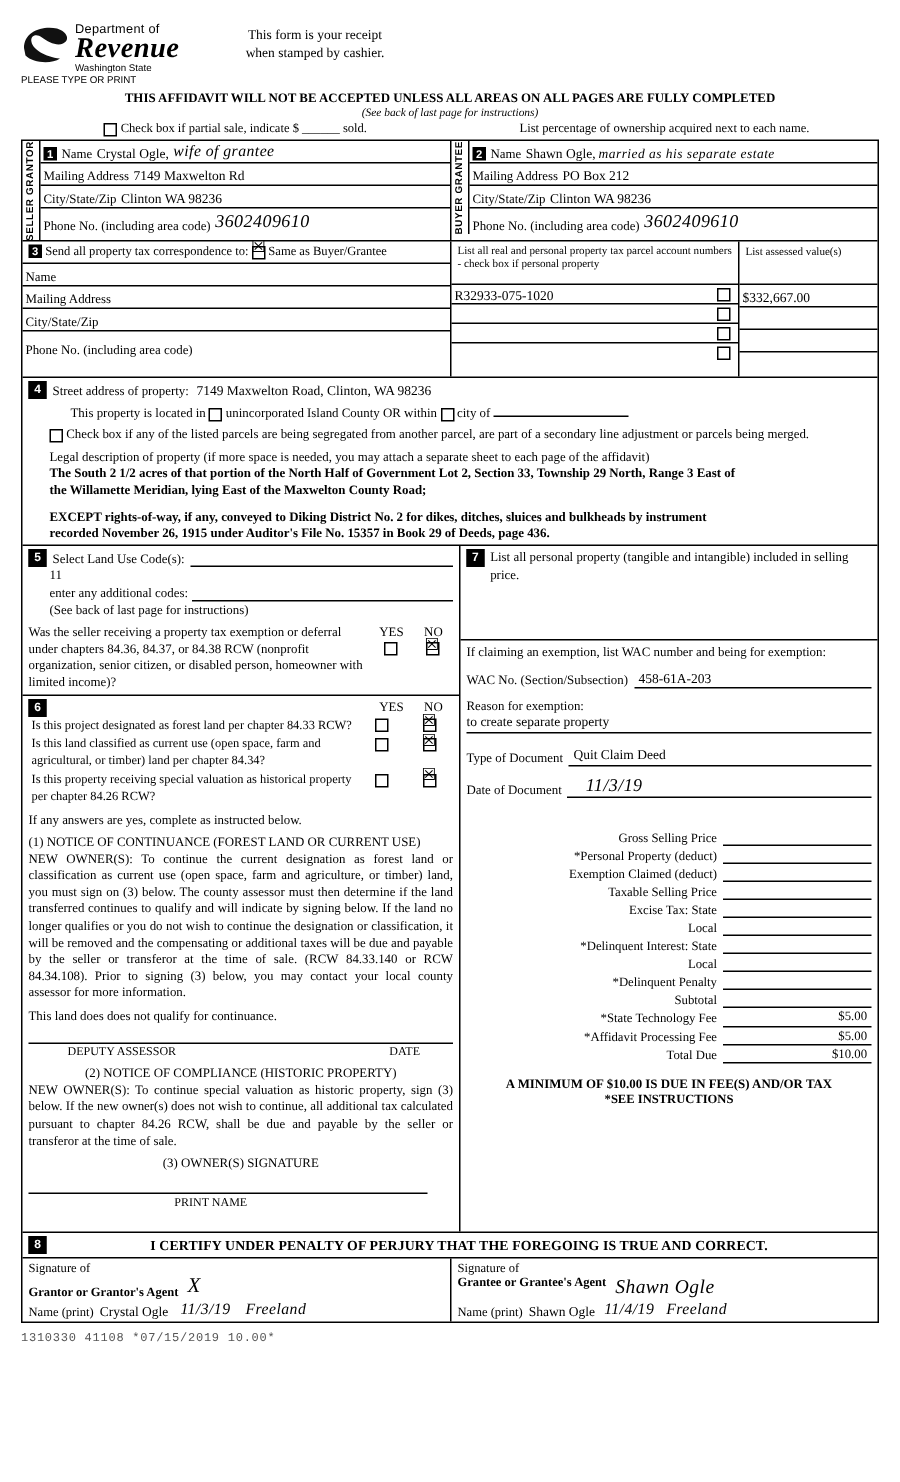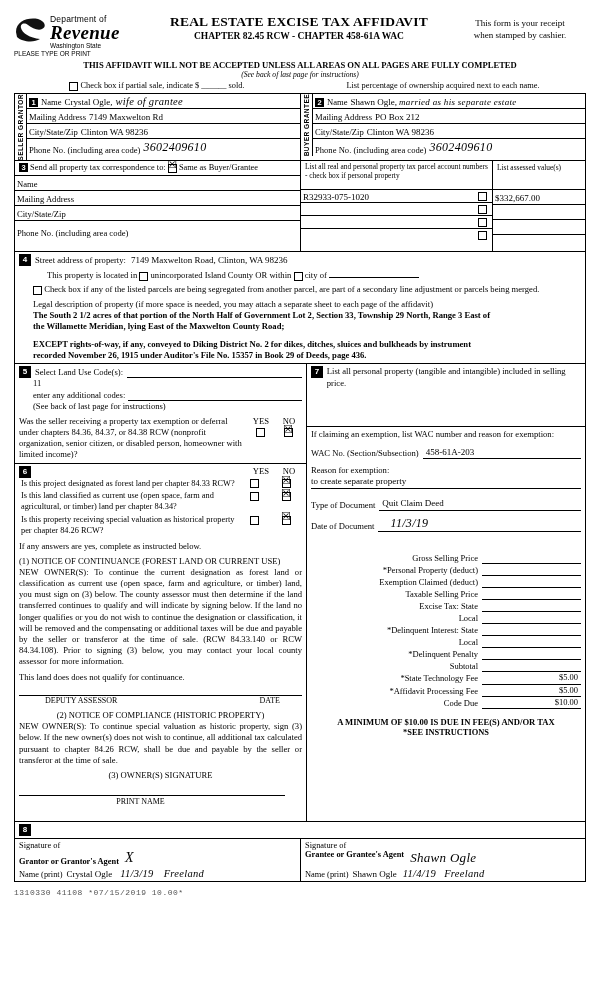--- a/index.html
+++ b/index.html
@@ -69,24 +69,20 @@
               <path d="M2 16 C2 5,14 1,24 3 C31 5,33 11,28 13 C24 15,18 12,14 9 C10 6,6 8,7 12 C8 17,16 22,26 23 C20 27,8 26,3 21 Z" fill="#111"></path>
             </svg>
       </div>
       <div style="padding-left:36px;">
         <div class="dept">Department of</div>
         <div class="rev">Revenue</div>
         <div class="wa">Washington State</div>
       </div>
       <div class="typeprint">PLEASE TYPE OR PRINT</div>
     </div>
-    <div class="hdr-mid">
-      <div class="title">REAL ESTATE EXCISE TAX AFFIDAVIT</div>
-      <div class="sub">CHAPTER 82.45 RCW - CHAPTER 458-61A WAC</div>
-    </div>
     <div class="hdr-right">
       <div>This form is your receipt</div>
       <div>when stamped by cashier.</div>
     </div>
   </div>
 
   <div class="notaccept">THIS AFFIDAVIT WILL NOT BE ACCEPTED UNLESS ALL AREAS ON ALL PAGES ARE FULLY COMPLETED</div>
   <div class="backnote">(See back of last page for instructions)</div>
   <div class="line-row">
     <div class="l"><span class="cb"></span> <span>Check box if partial sale, indicate $ ______ sold.</span></div>
@@ -310,21 +306,21 @@
       </div>
 
       <div class="right-col">
         <div class="pad body-text" style="border-bottom:1px solid #000;min-height:58px;">
           <div style="display:flex;">
             <span class="secnum">7</span>
             <span style="margin-left:4px;">List all personal property (tangible and intangible) included in selling price.</span>
           </div>
         </div>
         <div class="pad body-text">
-          <div>If claiming an exemption, list WAC number and reason for exemption:</div>
+          <div>If claiming an exemption, list WAC number and being for exemption:</div>
           <div style="display:flex;align-items:flex-end;margin-top:6px;">
             <span>WAC No. (Section/Subsection)</span>
             <span class="u print" style="flex:1;margin-left:4px;text-align:left;padding-left:3px;">458-61A-203</span>
           </div>
           <div style="margin-top:6px;">Reason for exemption:</div>
           <div class="u print" style="width:100%;box-sizing:border-box;">to create separate property</div>
           <div style="display:flex;align-items:flex-end;margin-top:9px;">
             <span>Type of Document</span>
             <span class="u print" style="flex:1;margin-left:4px;padding-left:3px;">Quit Claim Deed</span>
           </div>
@@ -376,34 +372,35 @@
                 </div>
             <div class="fee-row">
                   <span class="fee-lbl">*State Technology Fee</span>
                   <span class="fee-val">$5.00</span>
                 </div>
             <div class="fee-row">
                   <span class="fee-lbl">*Affidavit Processing Fee</span>
                   <span class="fee-val">$5.00</span>
                 </div>
             <div class="fee-row">
-                  <span class="fee-lbl">Code Due</span>
+                  <span class="fee-lbl">Total Due</span>
                   <span class="fee-val">$10.00</span>
                 </div>
           </div>
 
           <div class="center bold" style="font-size:8.6px;margin-top:8px;">A MINIMUM OF $10.00 IS DUE IN FEE(S) AND/OR TAX</div>
           <div class="center bold" style="font-size:8.4px;">*SEE INSTRUCTIONS</div>
         </div>
       </div>
     </div>
 
     <div class="secbox">
       <div class="pad" style="display:flex;align-items:center;">
         <span class="secnum">8</span>
+        <span class="certify" style="flex:1;">I CERTIFY UNDER PENALTY OF PERJURY THAT THE FOREGOING IS TRUE AND CORRECT.</span>
       </div>
       <div class="row" style="border-top:1px solid #000;">
         <div class="cell" style="width:286px;flex:0 0 286px;">
           <div class="pad" style="font-size:8.4px;">
             <div>Signature of</div>
             <div style="display:flex;align-items:flex-end;">
               <span class="bold">Grantor or Grantor's Agent</span>
               <span class="hw" style="flex:1;font-size:14px;padding-left:6px;">X</span>
             </div>
             <div style="display:flex;align-items:flex-end;margin-top:2px;">

